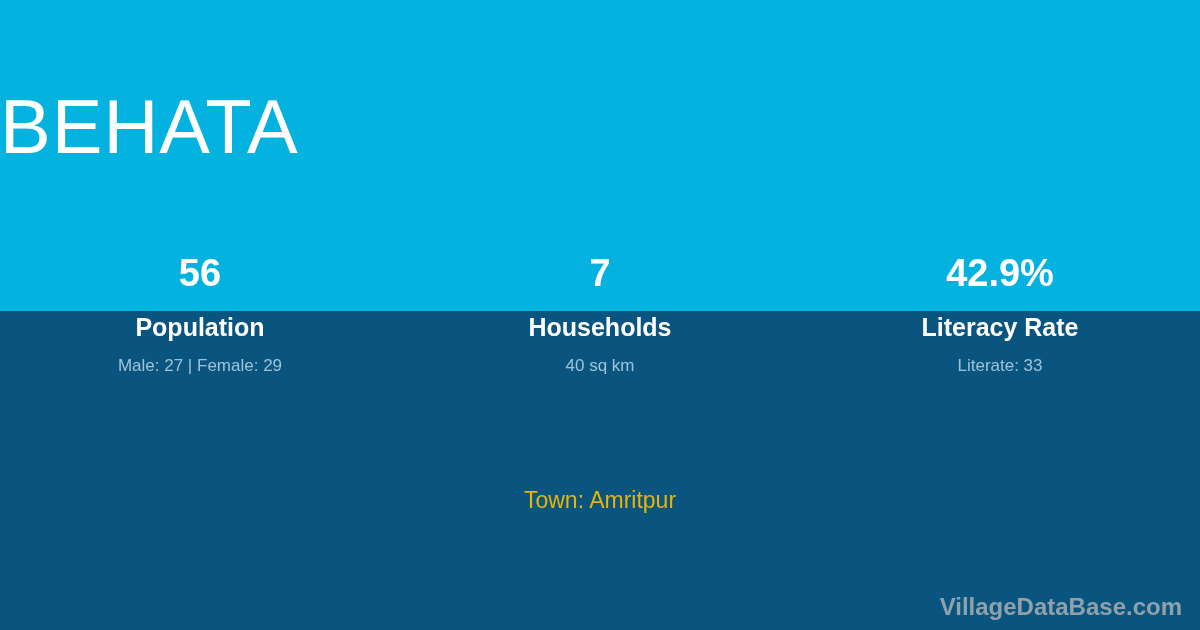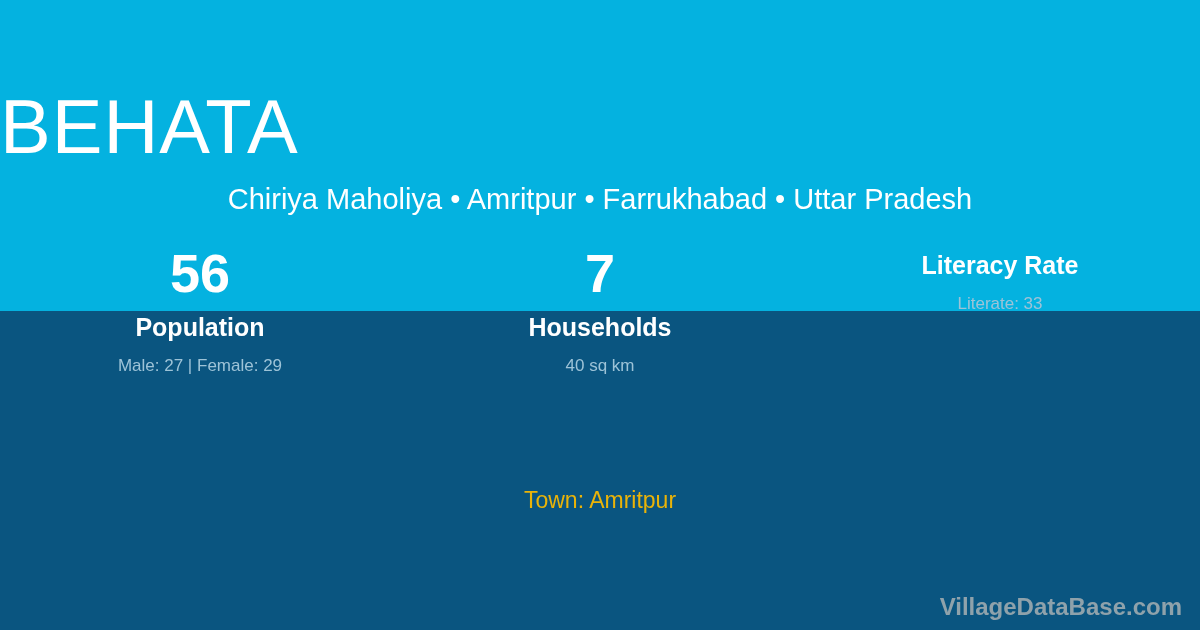--- a/index.html
+++ b/index.html
@@ -73,21 +73,21 @@
     justify-content: space-between;
     padding: 0 60px;
     box-sizing: border-box;
   }
   .stat {
     width: 280px;
     text-align: center;
   }
   .stat-value {
     color: #ffffff;
-    font-size: 54px;
+    font-size: 38px;
     font-weight: bold;
     line-height: 60px;
     height: 62px;
     white-space: nowrap;
   }
   .stat-label {
     color: #ffffff;
     font-size: 25px;
     font-weight: bold;
     line-height: 32px;
@@ -130,37 +130,37 @@
 </style>
 </head>
 <body>
 
 <div class="card">
 
   <div class="header-band"></div>
 
   <div class="title">BEHATA</div>
 
-  <div class="subtitle">Chiriya Maholiya • Amritpur • Farrukhabad • Uttar Pradesh</div>
 
   <div class="stats">
 
     <div class="stat">
       <div class="stat-value">56</div>
       <div class="stat-label">Population</div>
       <div class="stat-sub">Male: 27 | Female: 29</div>
     </div>
 
     <div class="stat">
       <div class="stat-value">7</div>
       <div class="stat-label">Households</div>
       <div class="stat-sub">40 sq km</div>
     </div>
 
     <div class="stat">
+      <div class="stat-value">42.9%</div>
       <div class="stat-label">Literacy Rate</div>
       <div class="stat-sub">Literate: 33</div>
     </div>
 
   </div>
 
   <div class="town-line">Town: Amritpur</div>
 
   <div class="watermark">VillageDataBase.com</div>
 

